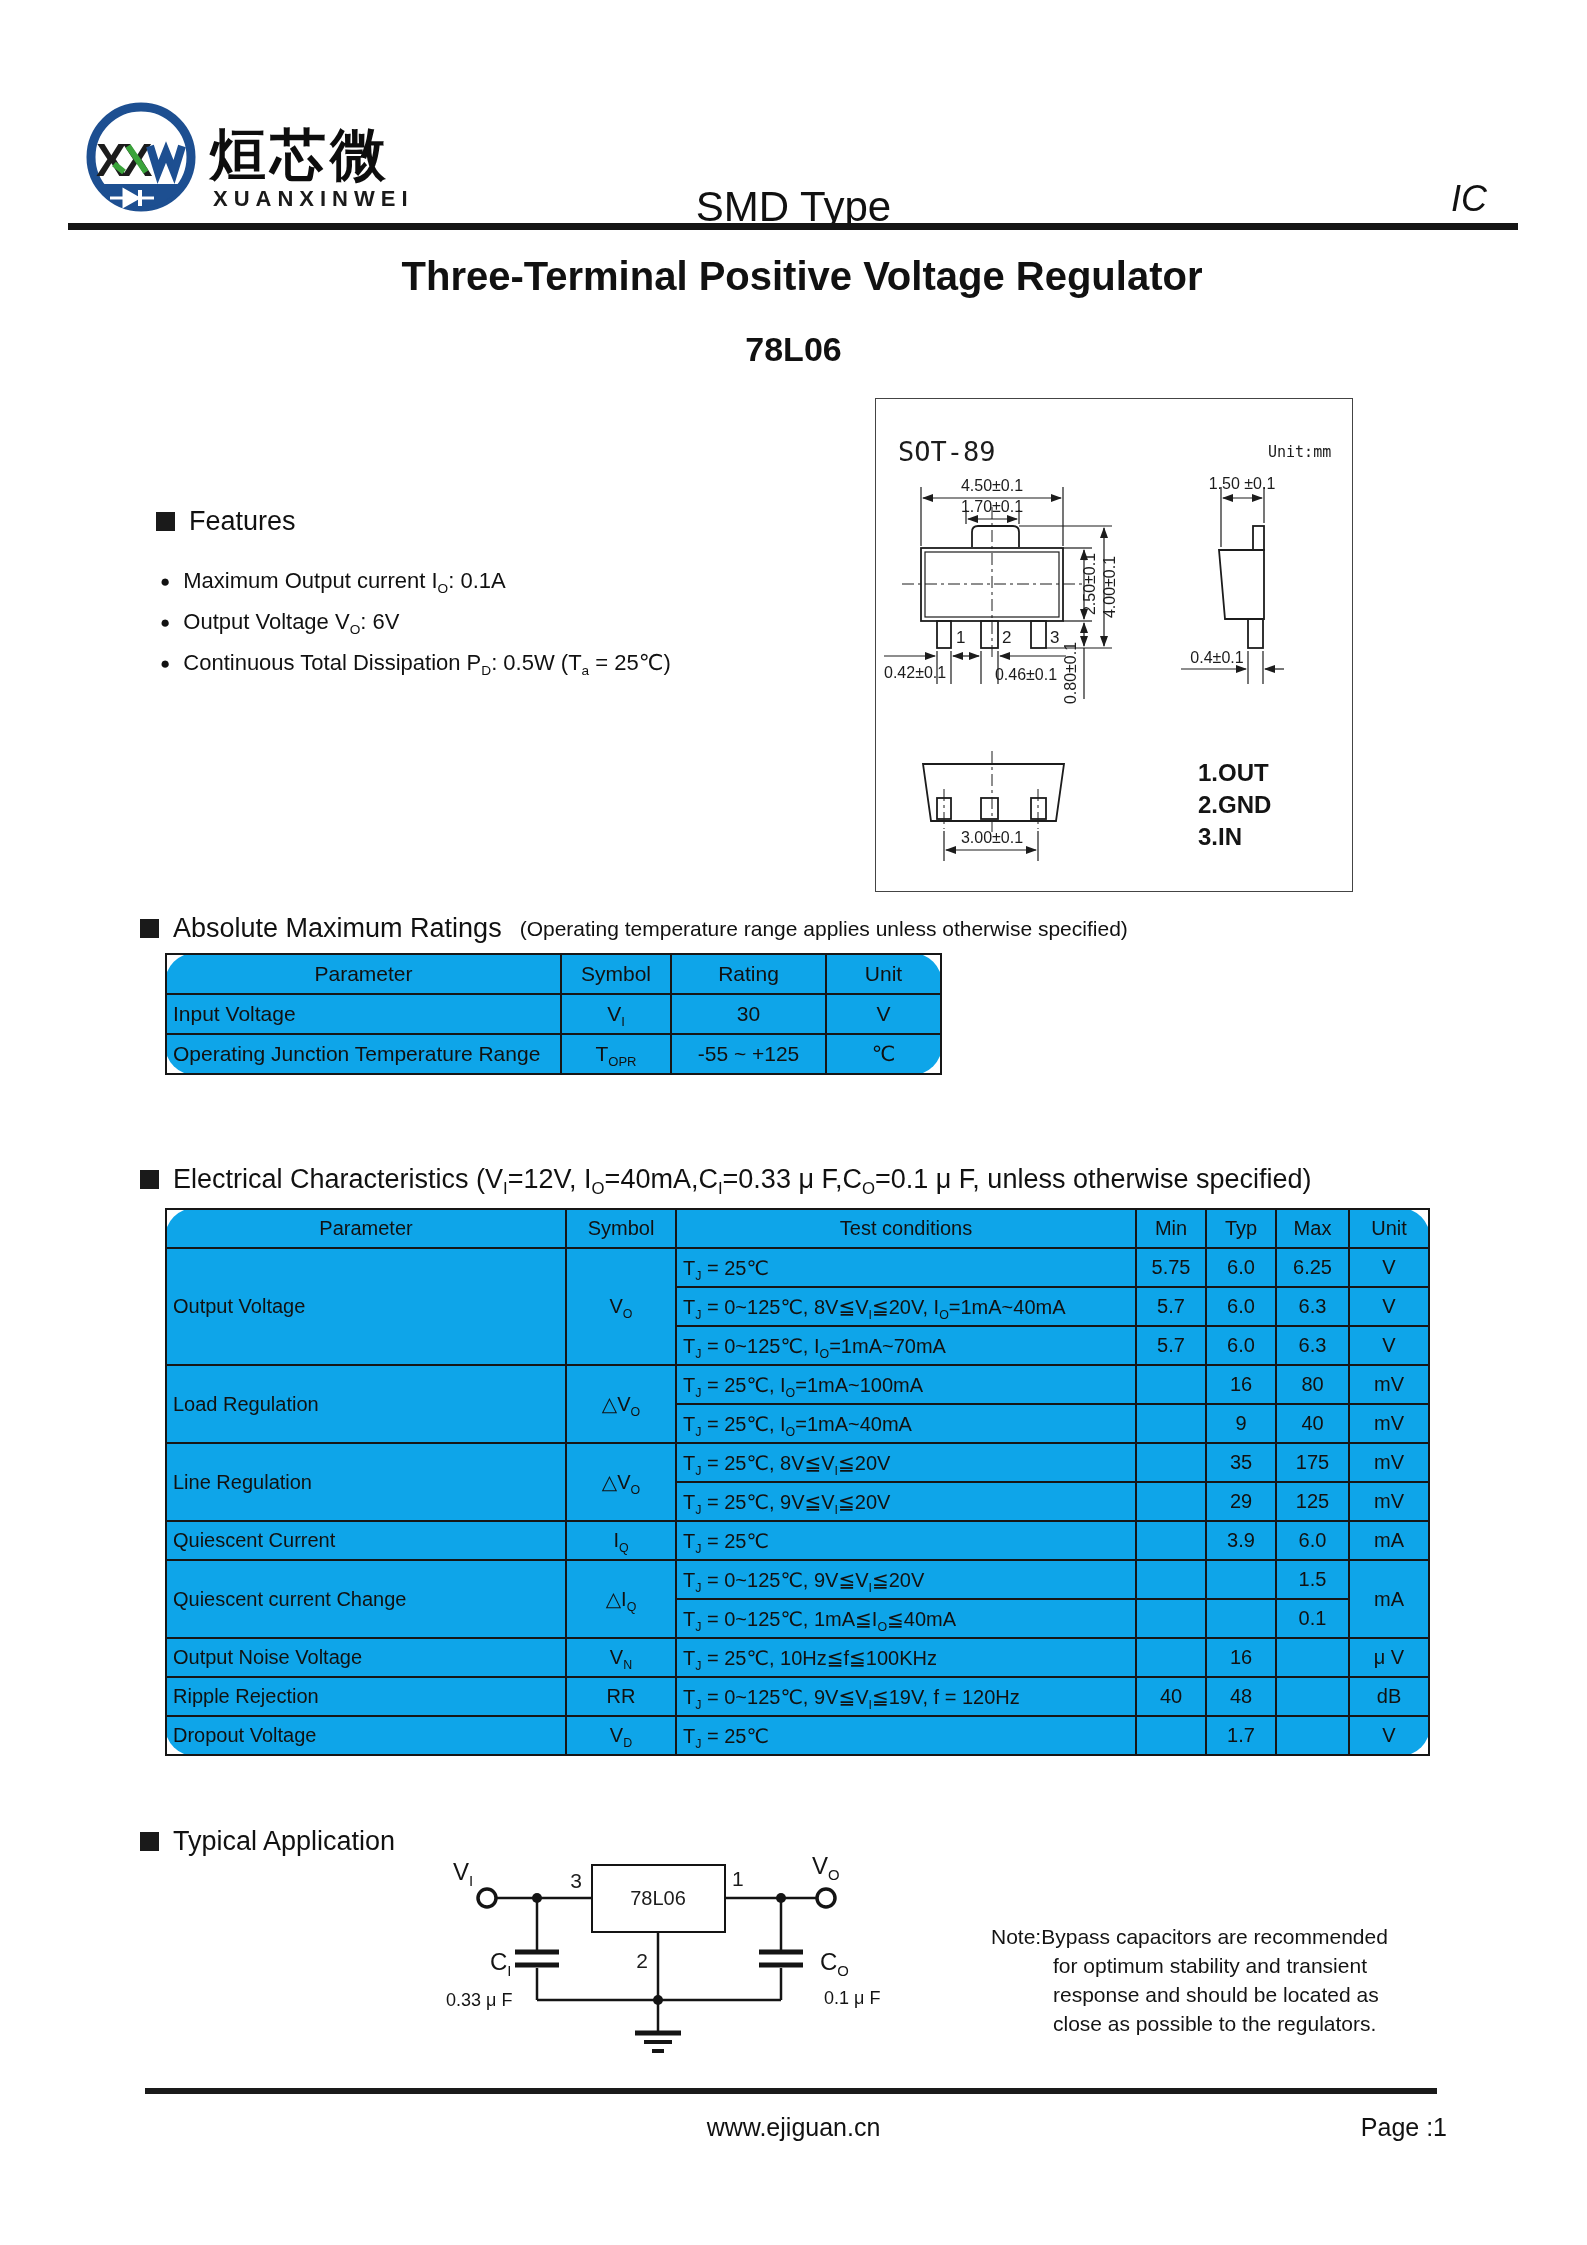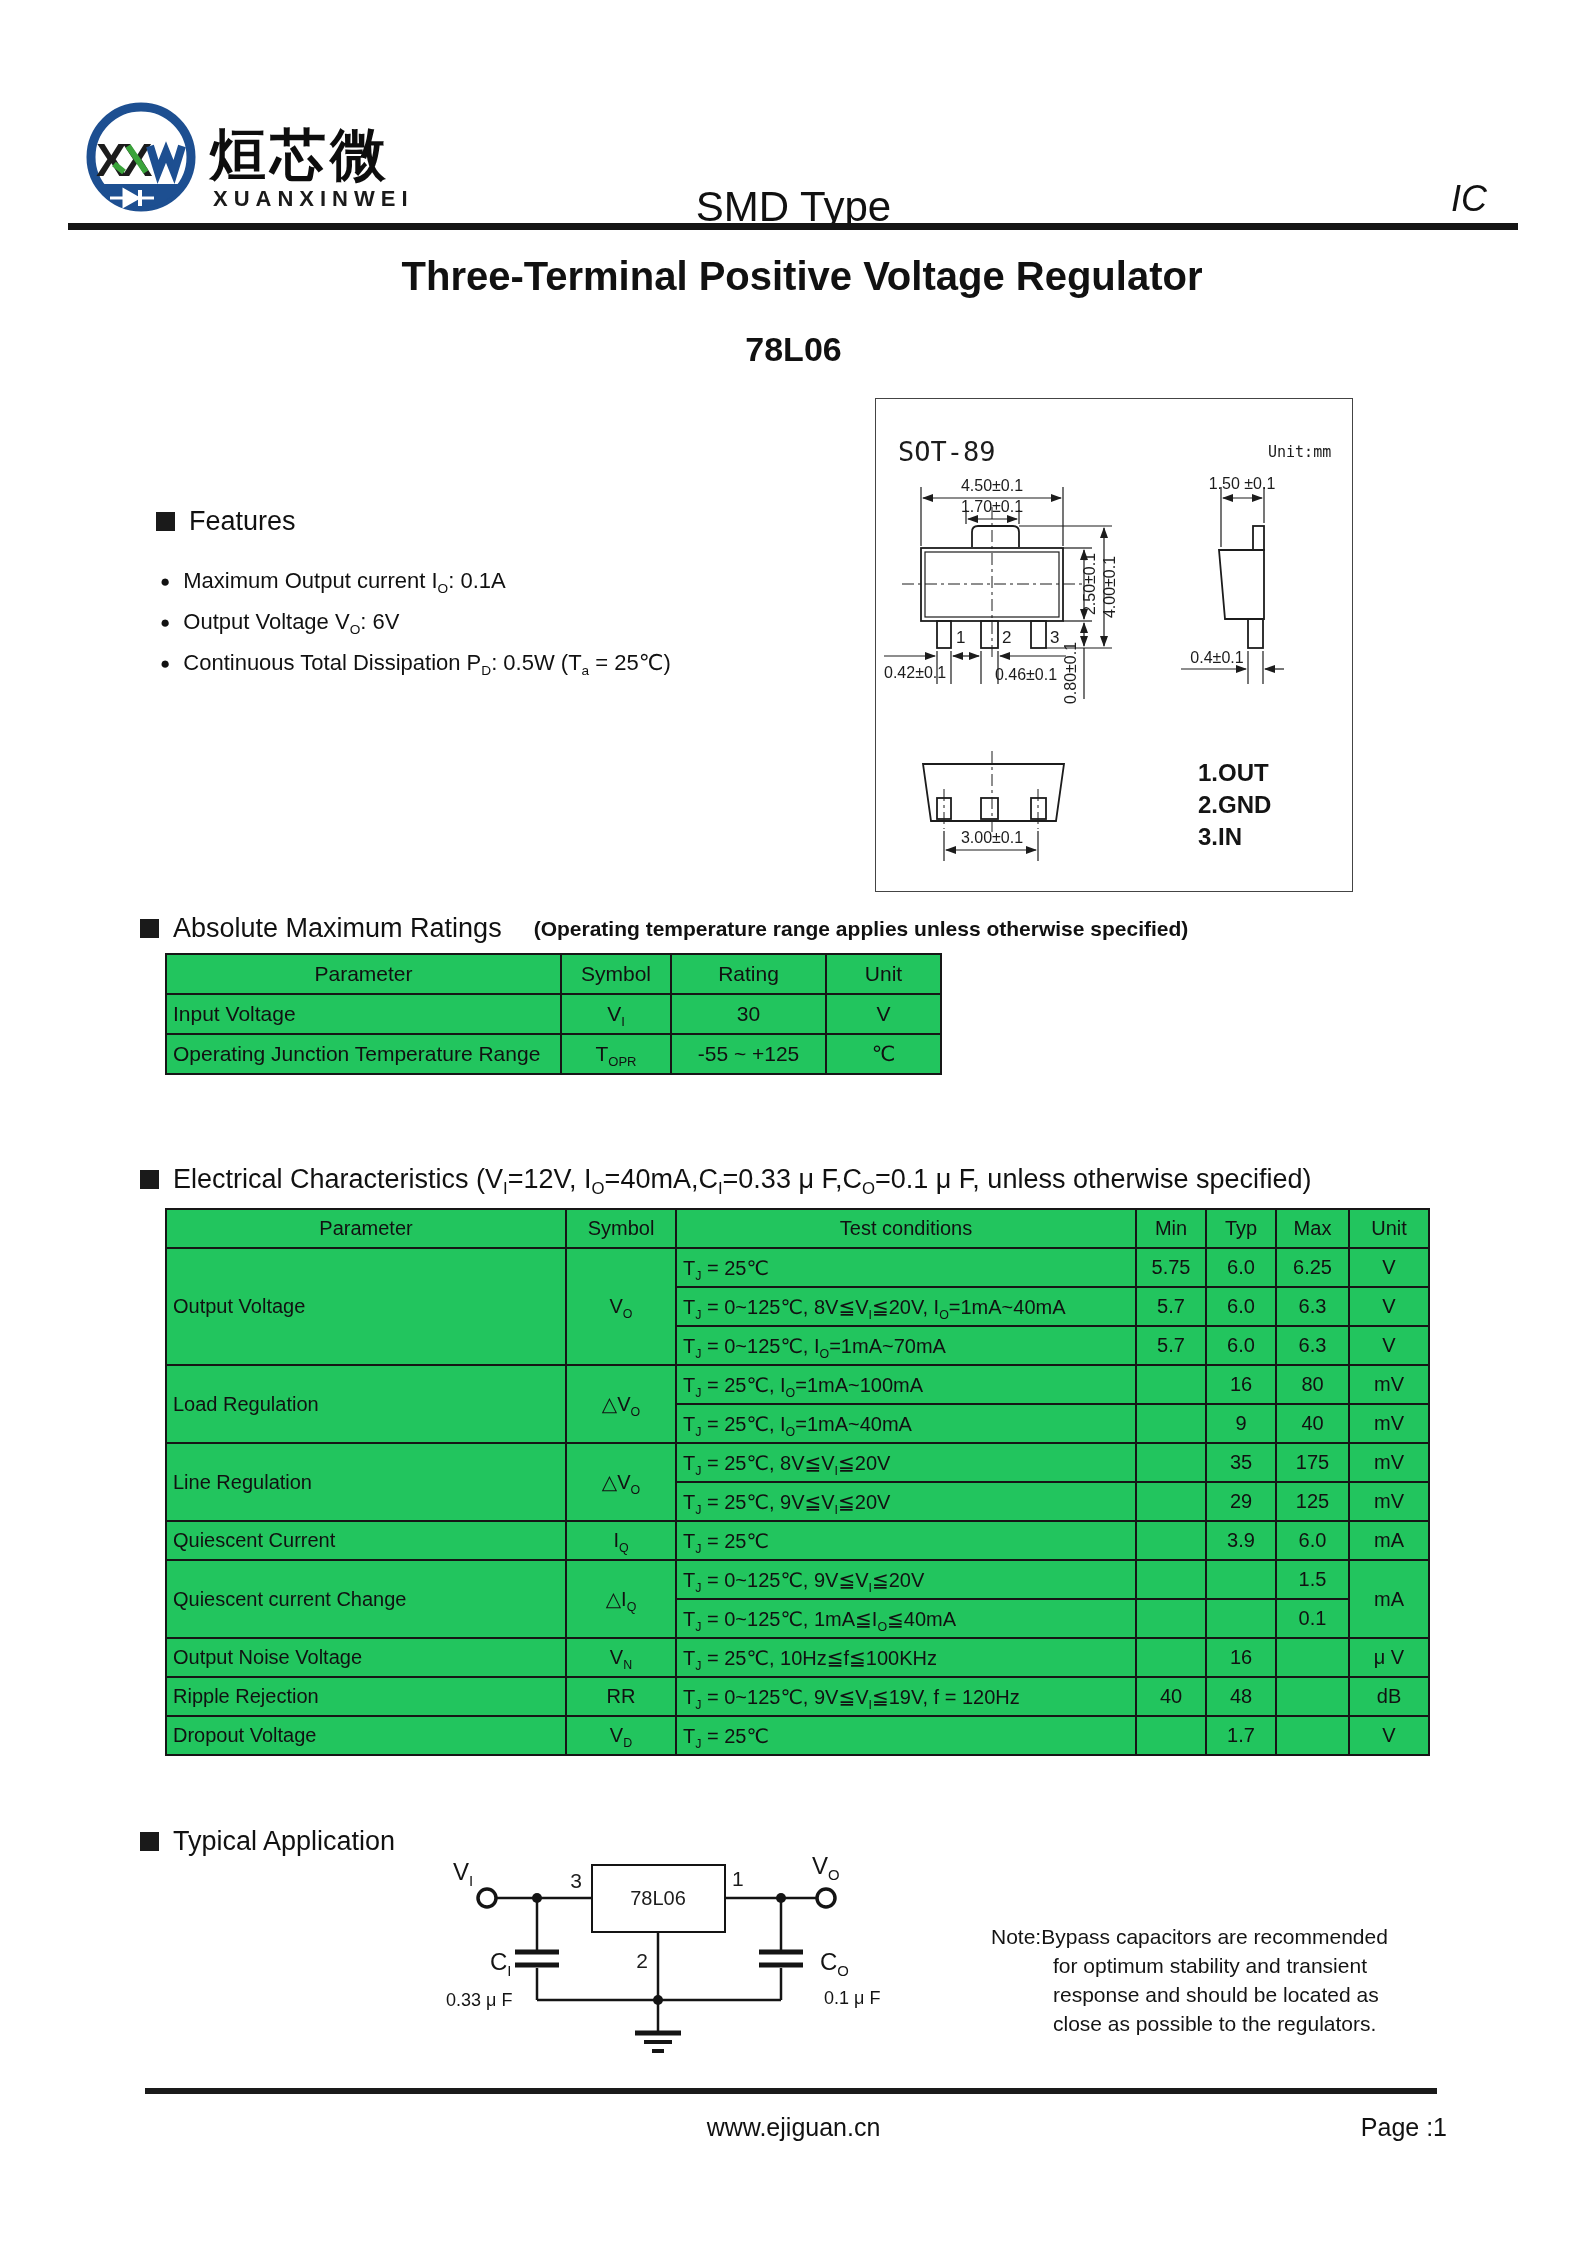--- a/index.html
+++ b/index.html
@@ -6,24 +6,24 @@
   .page{
     position:relative;width:1587px;height:2245px;background:#ffffff;
     font-family:"Liberation Sans","DejaVu Sans",sans-serif;color:#111;
     overflow:hidden;margin:0 auto;
   }
   .abs{position:absolute;}
   sub{font-size:62%;line-height:0;}
   .center{left:0;right:0;text-align:center;}
   .sq{width:19px;height:19px;background:#1a1a1a;display:inline-block;flex:0 0 auto;}
   .sect{display:flex;align-items:flex-start;gap:14px;font-size:27px;color:#111;}
-  .sect .note{font-size:21px;align-self:center;margin-left:18px;font-weight:bold;}
+  .sect .note{font-size:21px;align-self:center;margin-left:4px;}
   .feature{position:absolute;left:160px;font-size:22px;display:flex;align-items:center;gap:13px;}
   .feature .dot{font-size:17px;line-height:1;}
-  table{border-collapse:collapse;table-layout:fixed;background:#22c55e;}
+  table{border-collapse:collapse;table-layout:fixed;background:#0ea5e9;border-radius:30px;}
   table, td, th{border:2px solid #161616;}
   th{font-weight:normal;}
   td,th{font-size:21px;color:#111;padding:0 6px;overflow:hidden;white-space:nowrap;}
   .t-abs tr{height:40px;}
   .t-el tr{height:39px;}
   .t-el td,.t-el th{font-size:20px;}
   td.l{text-align:left;}
   td.c,th{text-align:center;}
   svg text{fill:#1c1c1c;font-family:"Liberation Sans","DejaVu Sans",sans-serif;}
   svg text.mono{font-family:"DejaVu Sans Mono","Liberation Mono",monospace;}

